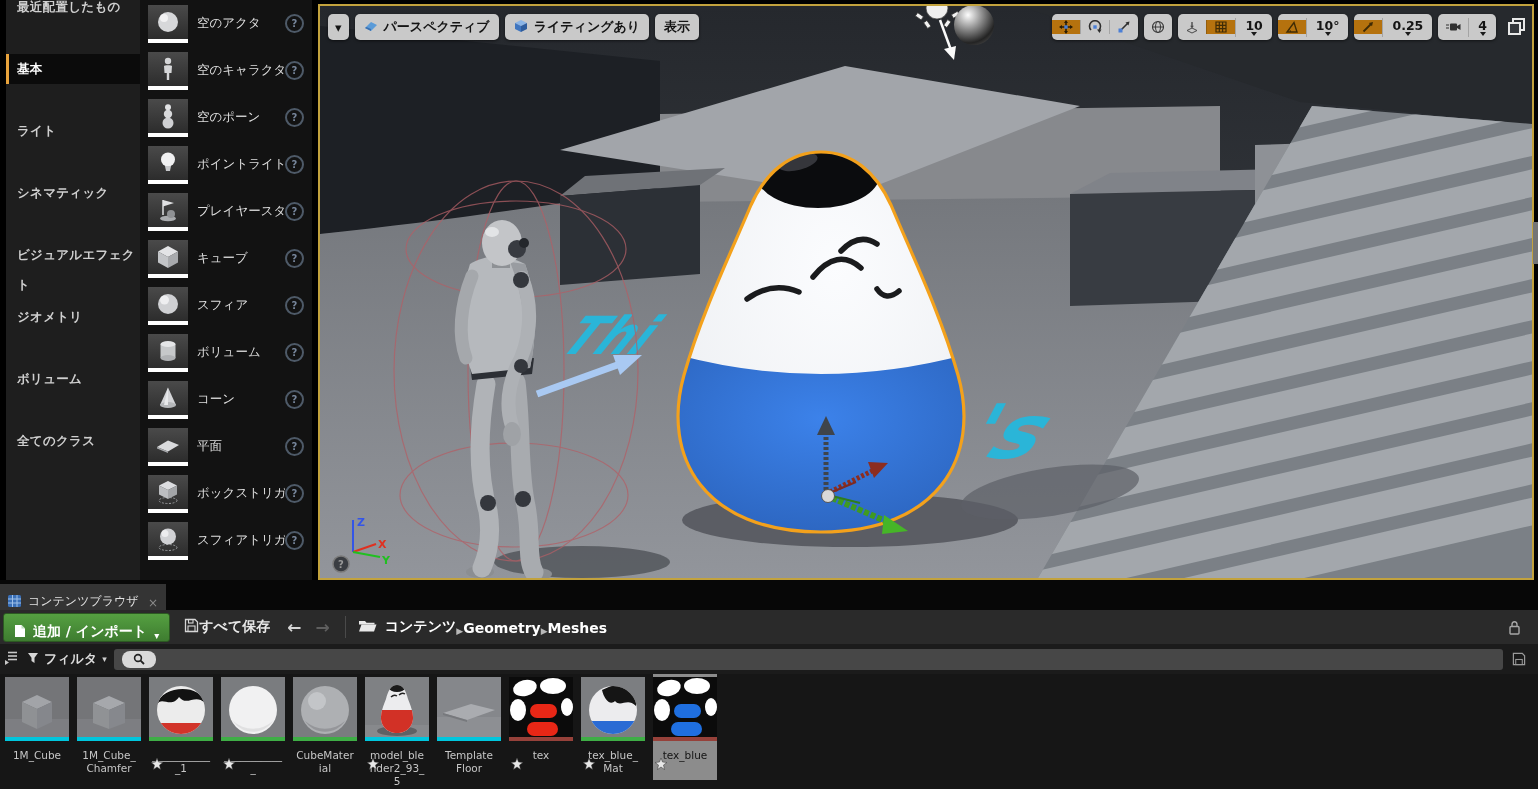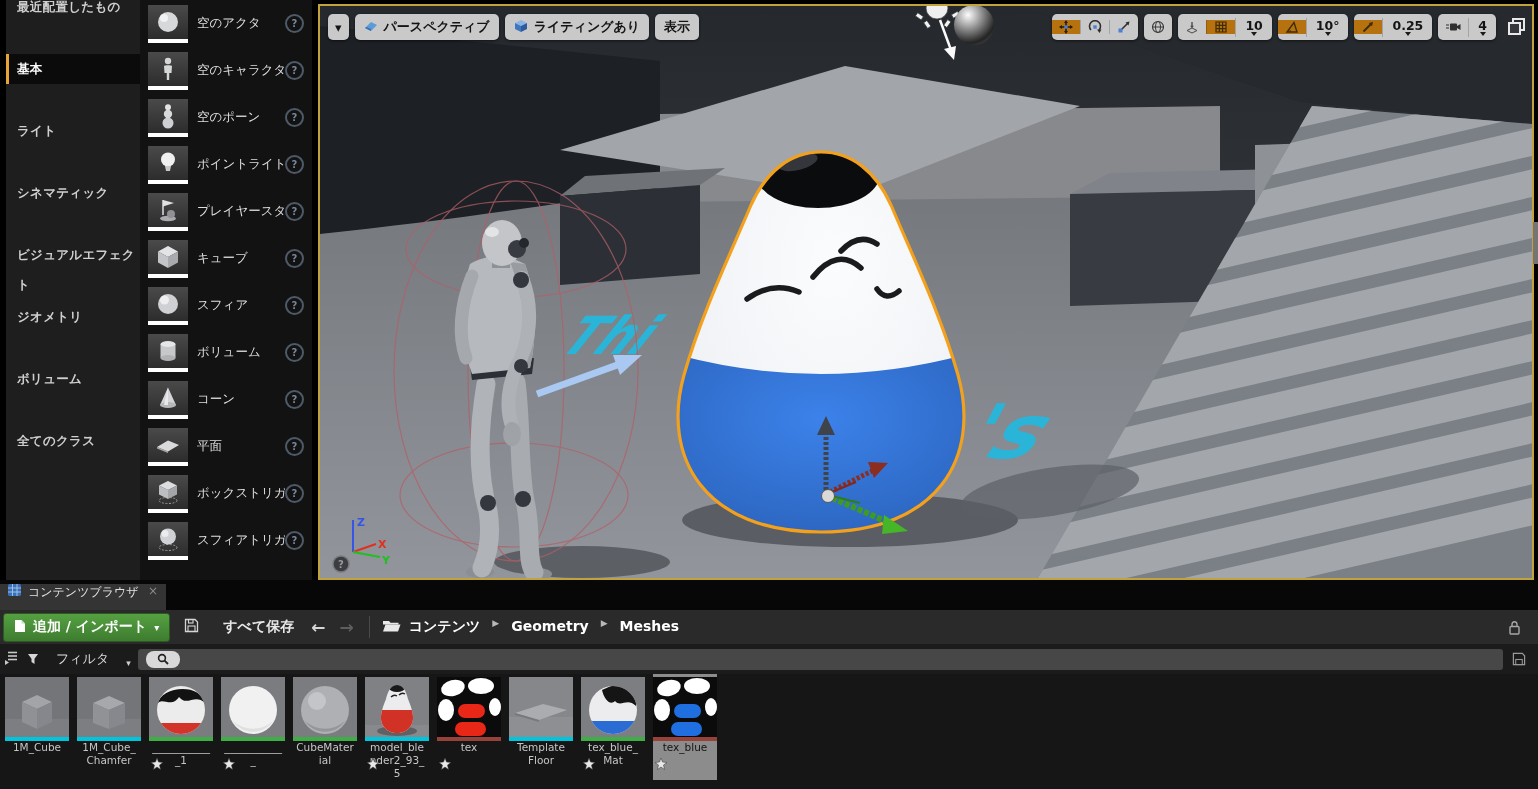--- a/index.html
+++ b/index.html
@@ -36,54 +36,54 @@
   .vseg.num{font-weight:bold;font-size:12.5px;color:#141414;padding:0 9px 4px 9px;}
   .vseg .dd{position:absolute;bottom:1px;left:50%;margin-left:-3px;width:0;height:0;
        border-left:3px solid transparent;border-right:3px solid transparent;border-top:4px solid #1a1a1a;}
   #maximize{position:absolute;top:12px;right:8px;width:16px;height:16px;cursor:pointer;}
   #maximize:before{content:'';position:absolute;left:4px;top:0;width:9px;height:9px;border:2px solid #e8e8e8;}
   #maximize:after{content:'';position:absolute;left:0;top:4px;width:9px;height:9px;border:2px solid #e8e8e8;background:#34373c;}
   #win-scroll{position:absolute;right:0;top:222px;width:5px;height:42px;background:#757575;}
   
   #cb{position:absolute;left:0;top:580px;width:1538px;height:209px;background:#141414;}
   #cb-tabs{height:30px;background:#070707;display:flex;align-items:flex-end;}
-  .cb-tab{width:150px;height:26px;background:#343434;display:flex;align-items:flex-start;gap:7px;
+  .cb-tab{width:150px;height:26px;background:#343434;display:flex;align-items:flex-end;gap:7px;
        padding:0 8px;color:#e2e2e2;font-size:12px;cursor:pointer;}
   .cb-tab .close{margin-left:auto;color:#8a8a8a;font-size:12px;cursor:pointer;}
   #cb-toolbar{height:34px;background:#2a2a2a;display:flex;align-items:center;gap:8px;padding:0 3px;}
   .add-btn{height:27px;background:linear-gradient(#55a041,#3e7c30);border:1px solid #2c5a22;border-radius:3px;
-       color:#fff;font-weight:bold;font-size:14px;display:flex;align-items:center;gap:7px;padding:0 10px;cursor:pointer;}
+       color:#fff;font-weight:bold;font-size:14px;display:flex;align-items:flex-end;gap:7px;padding:0 10px;cursor:pointer;}
   .add-btn .caret{font-size:10px;}
-  .save-all{display:flex;align-items:center;gap:24px;color:#e8e8e8;font-weight:bold;font-size:14px;cursor:pointer;padding:0 6px;}
+  .save-all{display:flex;align-items:center;gap:0;color:#e8e8e8;font-weight:bold;font-size:14px;cursor:pointer;padding:0 6px;}
   .nav-arrow{font-size:17px;font-weight:bold;cursor:pointer;padding:0 3px;}
   #nav-back{color:#d5d5d5;} #nav-fwd{color:#5e5e5e;}
   .tb-sep{width:1px;height:22px;background:#4a4a4a;margin:0 4px;}
-  .crumbs{display:flex;align-items:flex-start;gap:12px;}
+  .crumbs{display:flex;align-items:flex-end;gap:0;}
   .crumb{color:#fff;font-weight:bold;font-size:14px;cursor:pointer;}
   .crumb-sep{color:#b8b8b8;font-size:9px;}
   #cb-lock{margin-left:auto;margin-right:14px;cursor:pointer;display:flex;}
   #cb-filterbar{height:30px;background:#1b1b1b;display:flex;align-items:center;gap:7px;padding:0 4px;}
-  .filter-btn{display:flex;align-items:flex-end;gap:17px;color:#dcdcdc;font-weight:normal;font-size:13px;cursor:pointer;}
+  .filter-btn{display:flex;align-items:center;gap:5px;color:#dcdcdc;font-weight:bold;font-size:13px;cursor:pointer;}
   .filter-btn .caret{font-size:9px;color:#cfcfcf;}
   .search{flex:1;height:21px;background:#474747;border-radius:3px;display:flex;align-items:center;padding:0 3px 0 8px;}
   .search input{flex:1;background:transparent;border:none;outline:none;color:#cfcfcf;font-size:12.5px;
        font-family:"DejaVu Sans","Liberation Sans",sans-serif;}
   .search input::placeholder{color:#9aa0a4;}
   .search .mag{width:34px;height:17px;background:#d9d9d9;border-radius:8px;display:flex;align-items:center;
        justify-content:center;cursor:pointer;flex:none;}
   #search-save{margin:0 8px 0 2px;cursor:pointer;display:flex;}
   #cb-assets{height:115px;background:#161616;display:flex;align-items:flex-start;gap:8px;padding-left:5px;}
   .tile{position:relative;width:64px;height:103px;padding-top:3px;display:flex;flex-direction:column;
        align-items:center;cursor:pointer;flex:none;}
   .tile .thumb{position:relative;width:64px;height:64px;overflow:hidden;flex:none;}
   .tile .bar{position:absolute;left:0;bottom:0;width:64px;height:4px;}
   .t-mesh .bar{background:#00c6dd;} .t-material .bar{background:#3fae46;} .t-texture .bar{background:#96413a;}
   .tile .star{display:none;position:absolute;left:2px;bottom:6px;}
   .tile.starred .star{display:block;}
-  .tile .name{margin-top:0;width:58px;font-size:10.5px;line-height:13px;color:#c6c6c6;text-align:center;
+  .tile .name{margin-top:8px;width:58px;font-size:10.5px;line-height:13px;color:#c6c6c6;text-align:center;
        overflow-wrap:anywhere;word-break:break-word;}
   .tile.selected{background:#8c8c8c;}
   .tile.selected .name{color:#141414;}
 </style>
 </head>
 <body>
 
 <div id="app">
 
   <div id="cat-panel">
@@ -718,50 +718,50 @@
               <path d="M34,18 Q37,15 40,17" stroke="#222" stroke-width="1.4" fill="none"></path>
             </svg>
           <span class="bar"></span>
         </span>
         <span class="star"><svg width="12" height="12" viewBox="0 0 12 12">
               <path d="M6 0 L7.5 4 L12 4.5 L8.5 7 L9.5 11.5 L6 9 L2.5 11.5 L3.5 7 L0 4.5 L4.5 4 Z" fill="#e8e8e8" stroke="#333" stroke-width="0.5"></path>
             </svg></span>
         <span class="name">model_blender2_93_5</span>
       </div>
 
+      <div class="tile t-mesh">
+        <span class="thumb">
+          <svg width="64" height="64" viewBox="0 0 64 64">
+              <rect width="64" height="64" fill="#85878b"></rect>
+              <rect y="40" width="64" height="24" fill="#8d8f93"></rect>
+              <polygon points="6,36 34,27 58,33 30,43" fill="#aaacb0"></polygon>
+              <polygon points="6,36 30,43 30,45 6,38" fill="#77797d"></polygon>
+            </svg>
+          <span class="bar"></span>
+        </span>
+        <span class="name">Template Floor</span>
+      </div>
+
       <div class="tile starred t-texture">
         <span class="thumb">
           <svg width="64" height="64" viewBox="0 0 64 64">
               <rect width="64" height="64" fill="#0b0b0b"></rect>
               <ellipse cx="16" cy="11" rx="12" ry="8" fill="#fff" transform="rotate(-14 16 11)"></ellipse>
               <ellipse cx="44" cy="9" rx="13" ry="8" fill="#fff"></ellipse>
               <ellipse cx="9" cy="33" rx="8" ry="11" fill="#fff"></ellipse>
               <ellipse cx="58" cy="30" rx="6" ry="9" fill="#fff"></ellipse>
               <rect x="21" y="27" width="27" height="14" rx="7" fill="#e82716"></rect>
               <rect x="18" y="45" width="31" height="14" rx="7" fill="#e82716"></rect>
             </svg>
           <span class="bar"></span>
         </span>
         <span class="star"><svg width="12" height="12" viewBox="0 0 12 12">
               <path d="M6 0 L7.5 4 L12 4.5 L8.5 7 L9.5 11.5 L6 9 L2.5 11.5 L3.5 7 L0 4.5 L4.5 4 Z" fill="#e8e8e8" stroke="#333" stroke-width="0.5"></path>
             </svg></span>
         <span class="name">tex</span>
-      </div>
-
-      <div class="tile t-mesh">
-        <span class="thumb">
-          <svg width="64" height="64" viewBox="0 0 64 64">
-              <rect width="64" height="64" fill="#85878b"></rect>
-              <rect y="40" width="64" height="24" fill="#8d8f93"></rect>
-              <polygon points="6,36 34,27 58,33 30,43" fill="#aaacb0"></polygon>
-              <polygon points="6,36 30,43 30,45 6,38" fill="#77797d"></polygon>
-            </svg>
-          <span class="bar"></span>
-        </span>
-        <span class="name">Template Floor</span>
       </div>
 
       <div class="tile starred t-material">
         <span class="thumb">
           <svg width="64" height="64" viewBox="0 0 64 64">
               <defs>
                 <clipPath id="cp9">
                   <circle cx="32" cy="33" r="24"></circle>
                 </clipPath>
               </defs>

